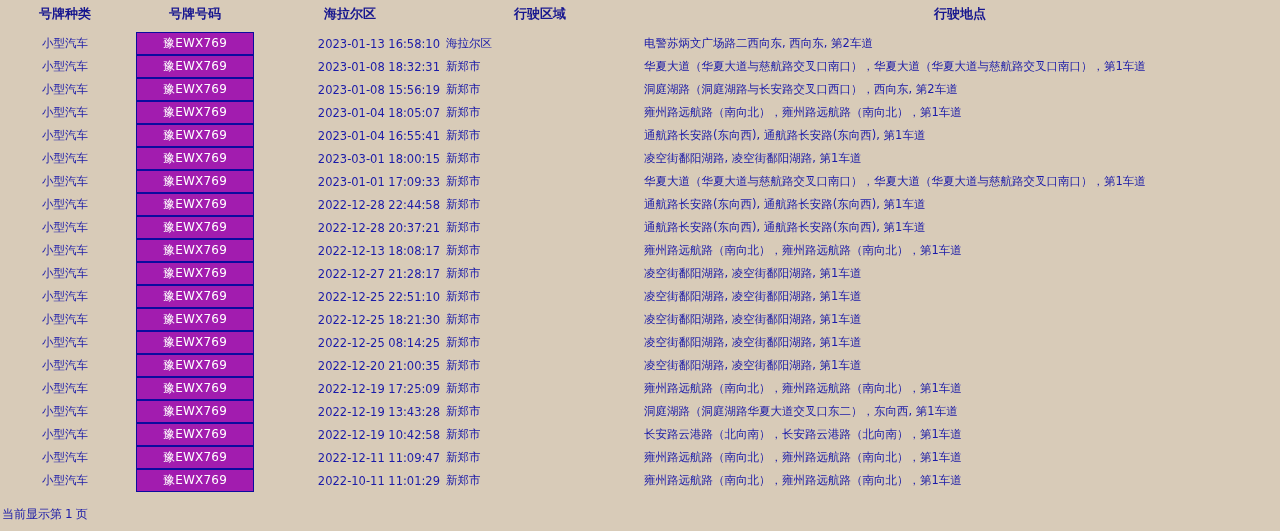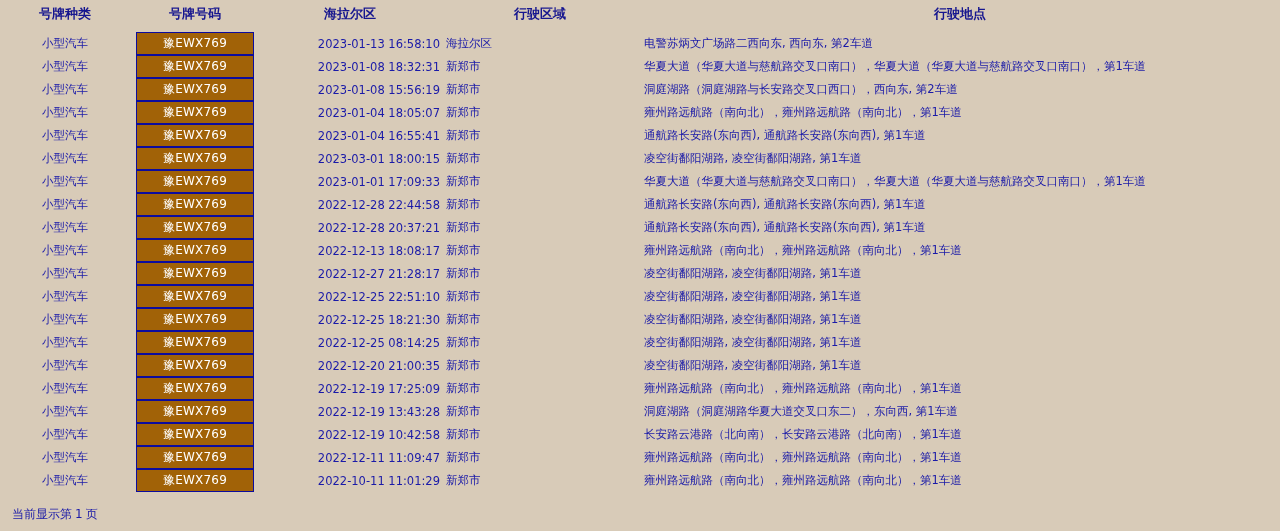--- a/index.html
+++ b/index.html
@@ -48,21 +48,21 @@
 
   .cell-type {
     text-align: center;
     color: #1a1aa8;
     margin-top: 42px;
   }
   .cell-plate-outer {
     padding: 0 !important;
   }
   .plate-box {
-    background: #a16207;
+    background: #a21caf;
     color: #ffffff;
     height: 21px;
     line-height: 21px;
     margin: 0 auto;
     width: 116px;
     text-align: center;
     font-size: 12px;
     letter-spacing: 0.2px;
     border: 1px solid #0b0b9e;
   }
@@ -73,21 +73,21 @@
   .cell-area {
     text-align: left;
     padding-left: 6px !important;
   }
   .cell-place {
     text-align: left;
     padding-left: 4px !important;
   }
   .footer {
     margin-top: 14px;
-    padding-left: 12px;
+    padding-left: 2px;
     font-size: 12px;
     color: #1a1aa8;
   }
   .footer .pagenum {
     padding: 0 3px;
   }
   th .hdr-label { display: inline-block; }
 </style>
 </head>
 <body>

